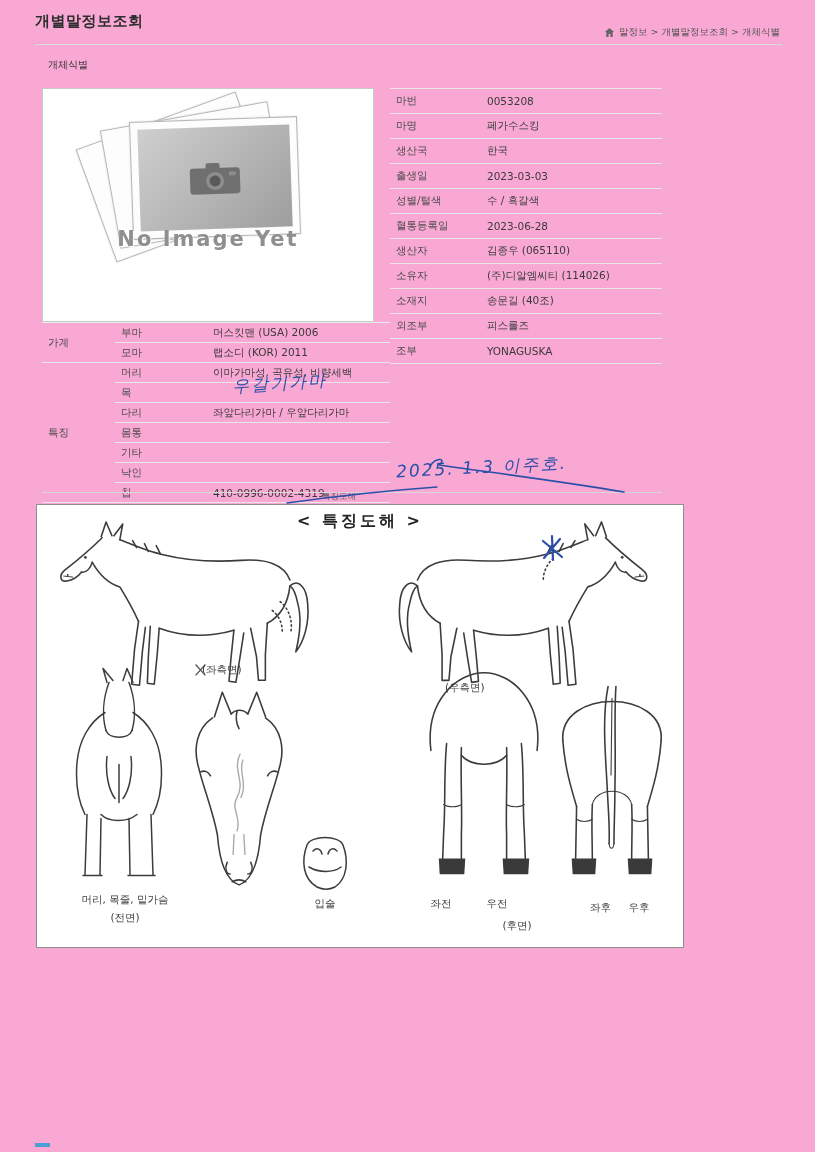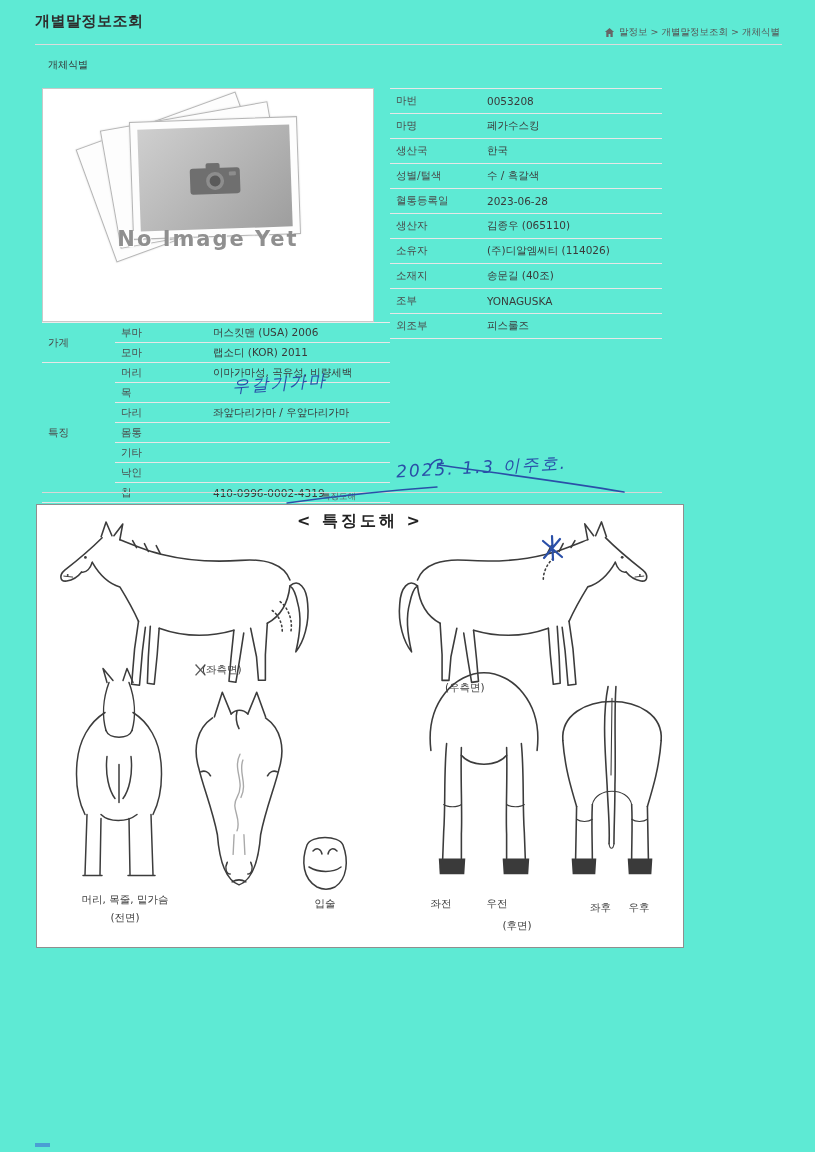--- a/index.html
+++ b/index.html
@@ -1,16 +1,16 @@
 <!DOCTYPE html>
 <html><head>
 <meta charset="utf-8">
 <style>
   html,body{margin:0;padding:0;background:#ffffff;}
-  .page{position:relative;width:815px;height:1152px;background:#5eead4;overflow:hidden;
+  .page{position:relative;width:815px;height:1152px;background:#f9a8d4;overflow:hidden;
         font-family:"DejaVu Sans", sans-serif;color:#3a3a3a;}
   .abs{position:absolute;}
 
   
   .page-title{left:35px;top:12px;font-size:15px;font-weight:bold;color:#2e2e2e;letter-spacing:0.5px;}
   .breadcrumb{right:35px;top:26px;font-size:9.5px;color:#555;display:flex;align-items:center;gap:4px;cursor:pointer;justify-content:flex-end;}
   .breadcrumb svg{display:block;}
   .header-rule{left:35px;top:44px;width:747px;height:1px;background:#dcdcdc;}
   .tab{left:48px;top:58px;font-size:10px;color:#333;cursor:pointer;}
 
@@ -103,46 +103,50 @@
         </tr>
       <tr>
           <th>마명</th>
           <td>페가수스킹</td>
         </tr>
       <tr>
           <th>생산국</th>
           <td>한국</td>
         </tr>
       <tr>
+          <th>출생일</th>
+          <td>2023-03-03</td>
+        </tr>
+      <tr>
           <th>성별/털색</th>
           <td>수 / 흑갈색</td>
         </tr>
       <tr>
           <th>혈통등록일</th>
           <td>2023-06-28</td>
         </tr>
       <tr>
           <th>생산자</th>
           <td>김종우 (065110)</td>
         </tr>
       <tr>
           <th>소유자</th>
           <td>(주)디알엠씨티 (114026)</td>
         </tr>
       <tr>
           <th>소재지</th>
           <td>송문길 (40조)</td>
         </tr>
       <tr>
+          <th>외조부</th>
+          <td>피스룰즈</td>
+        </tr>
+      <tr>
           <th>조부</th>
           <td>YONAGUSKA</td>
-        </tr>
-      <tr>
-          <th>외조부</th>
-          <td>피스룰즈</td>
         </tr>
     </tbody>
   </table>
 
   <table class="abs detail-table">
     <tbody>
       <tr>
         <td class="group" rowspan="2">가계</td>
         <td class="sub">부마</td>
         <td>머스킷맨 (USA) 2006</td>

